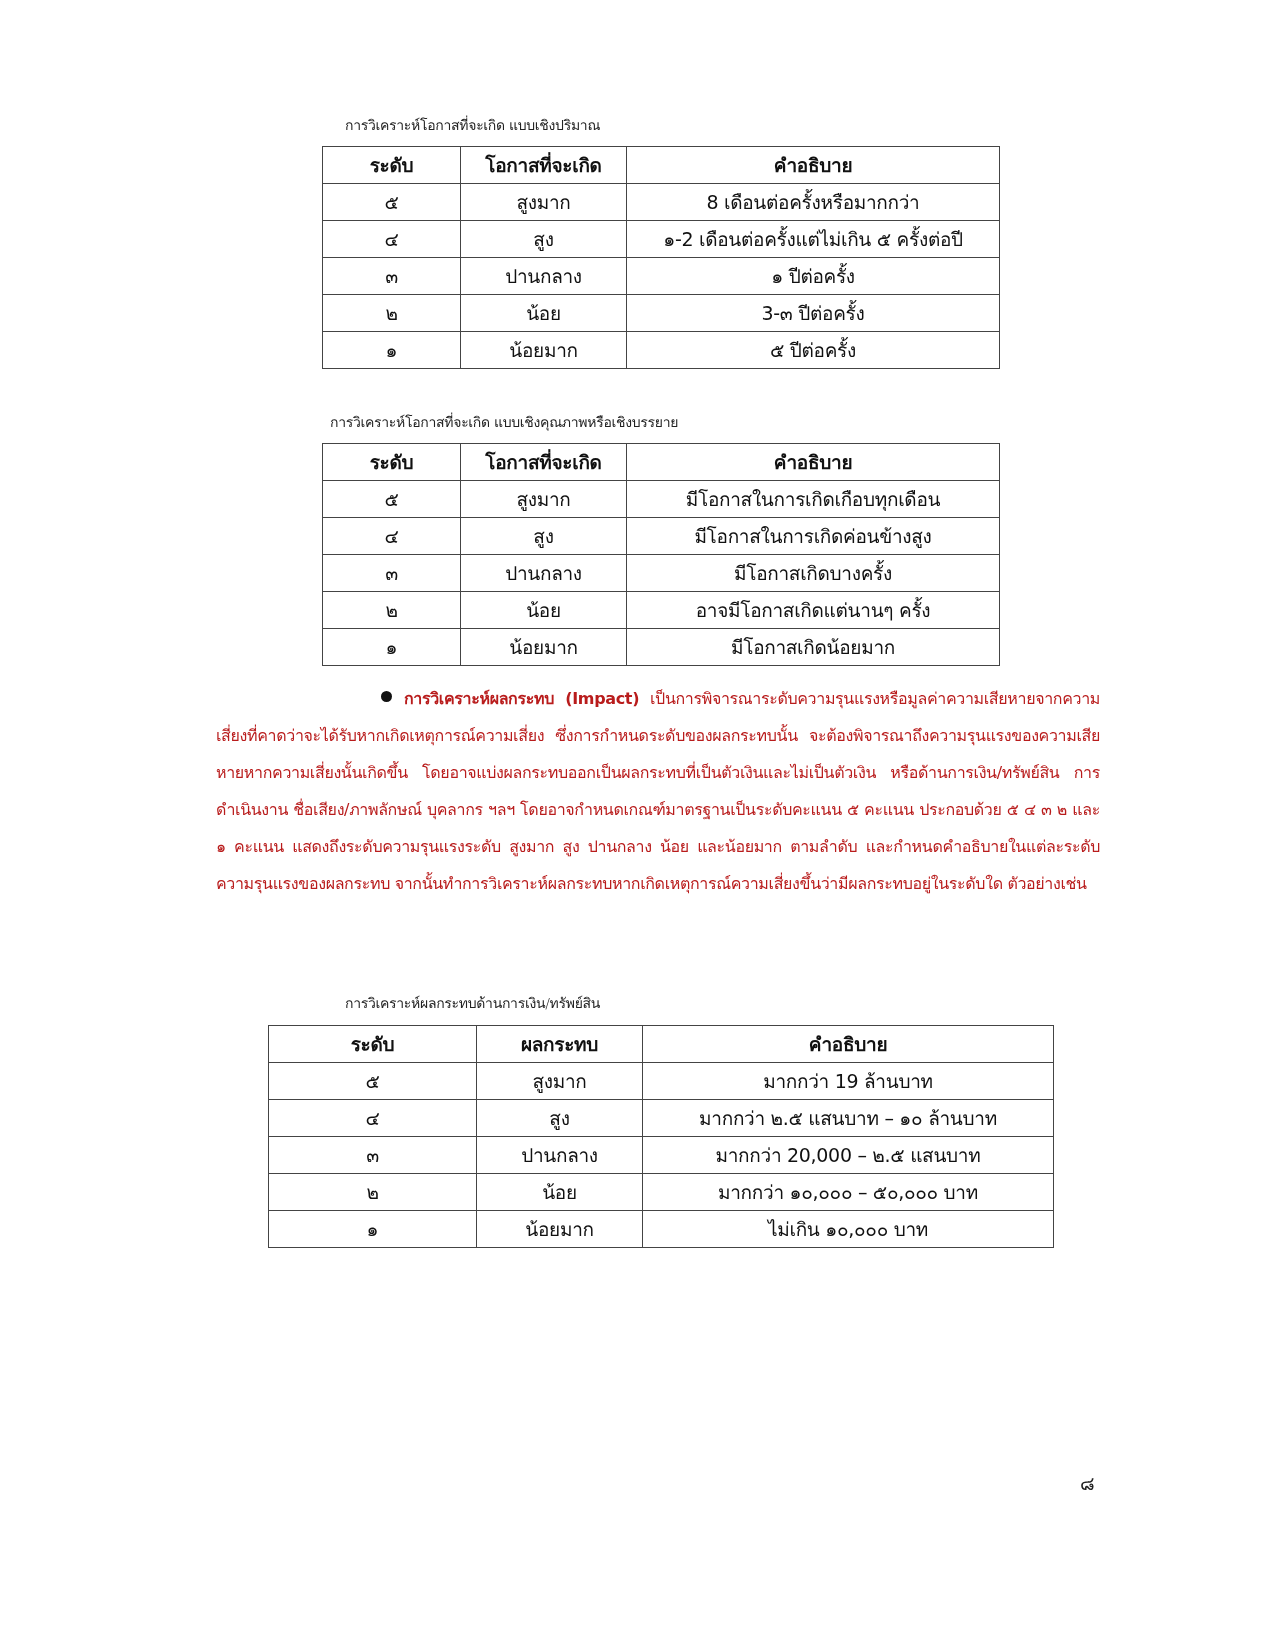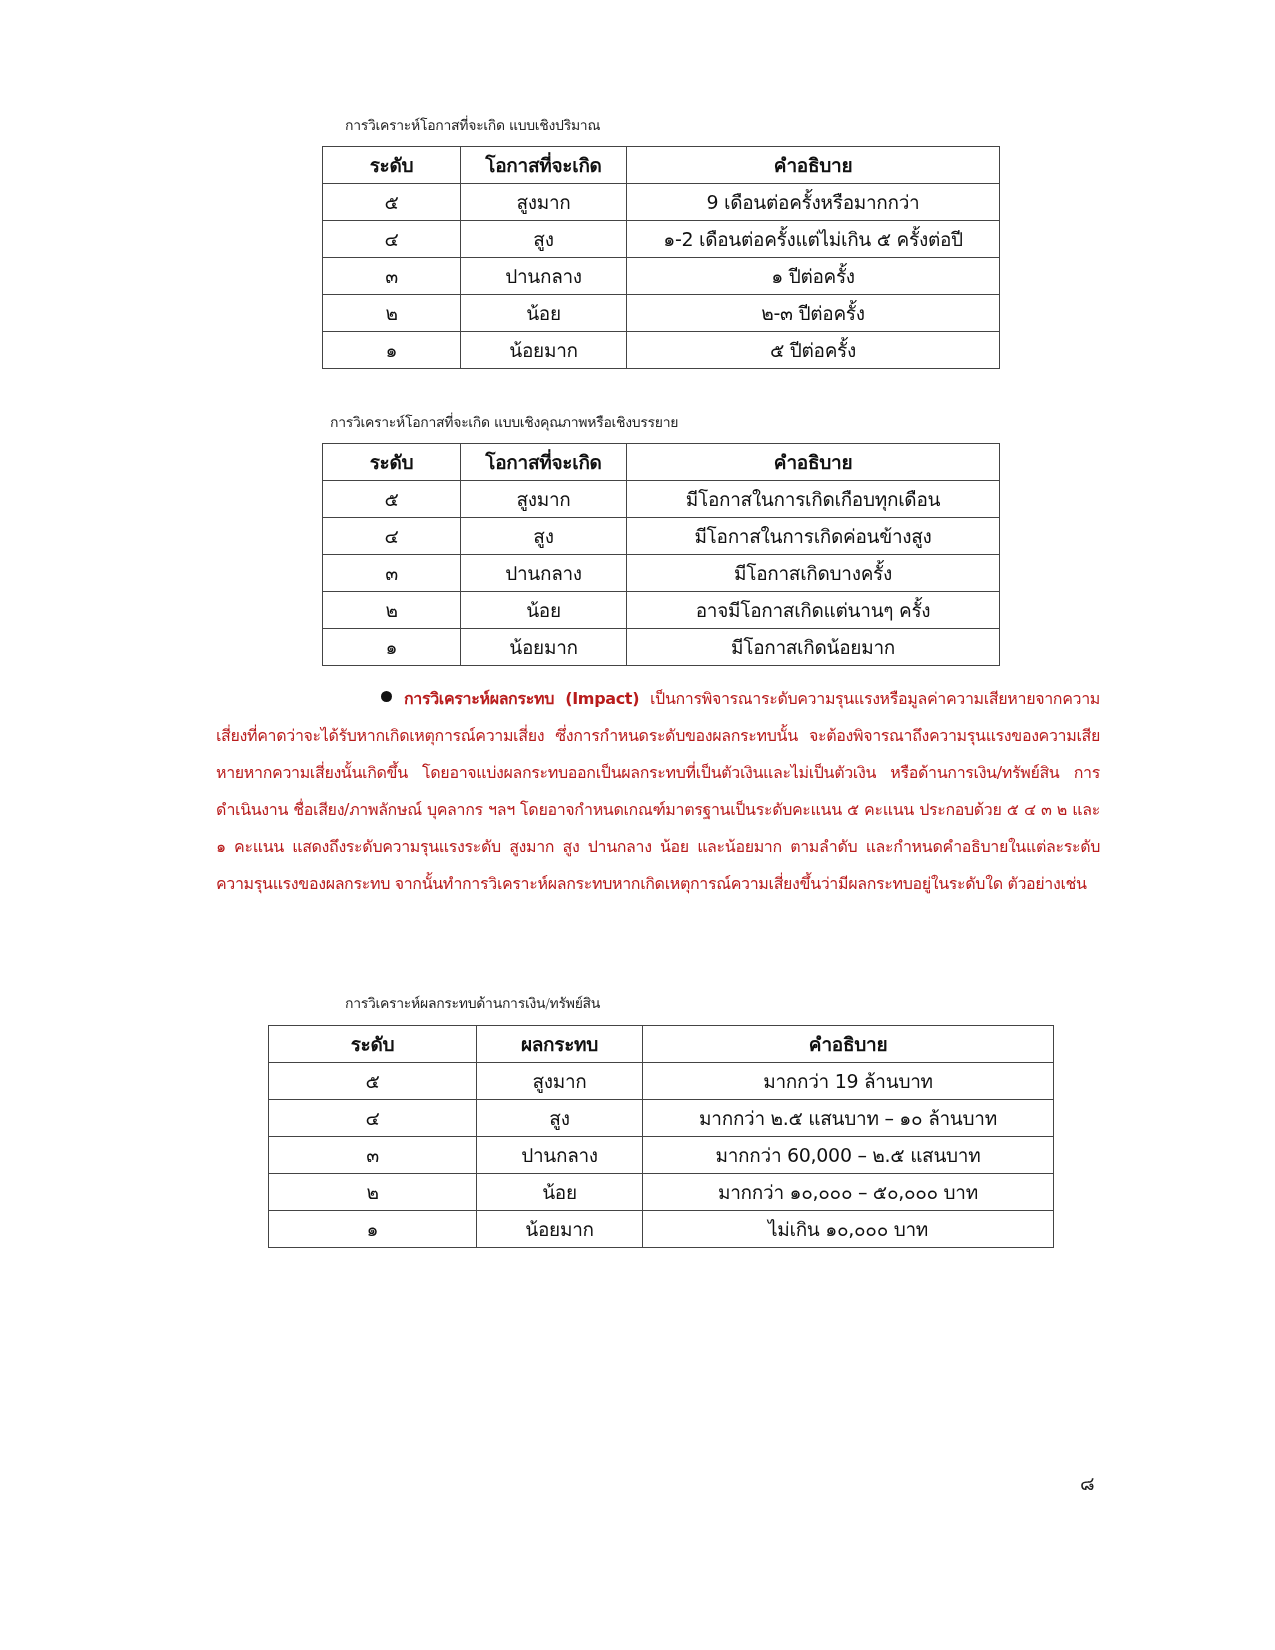--- a/index.html
+++ b/index.html
@@ -77,36 +77,36 @@
     <tr>
       <th>ระดับ</th>
       <th>โอกาสที่จะเกิด</th>
       <th>คำอธิบาย</th>
     </tr>
   </thead>
   <tbody>
     <tr>
         <td>๕</td>
         <td>สูงมาก</td>
-        <td>9 เดือนต่อครั้งหรือมากกว่า</td>
+        <td>8 เดือนต่อครั้งหรือมากกว่า</td>
       </tr>
     <tr>
         <td>๔</td>
         <td>สูง</td>
         <td>๑-2 เดือนต่อครั้งแต่ไม่เกิน ๕ ครั้งต่อปี</td>
       </tr>
     <tr>
         <td>๓</td>
         <td>ปานกลาง</td>
         <td>๑ ปีต่อครั้ง</td>
       </tr>
     <tr>
         <td>๒</td>
         <td>น้อย</td>
-        <td>๒-๓ ปีต่อครั้ง</td>
+        <td>3-๓ ปีต่อครั้ง</td>
       </tr>
     <tr>
         <td>๑</td>
         <td>น้อยมาก</td>
         <td>๕ ปีต่อครั้ง</td>
       </tr>
   </tbody>
 </table>
 
 <div class="caption" style="left:330px; top:411px;">การวิเคราะห์โอกาสที่จะเกิด แบบเชิงคุณภาพหรือเชิงบรรยาย</div>
@@ -177,21 +177,21 @@
         <td>มากกว่า 19 ล้านบาท</td>
       </tr>
     <tr>
         <td>๔</td>
         <td>สูง</td>
         <td>มากกว่า ๒.๕ แสนบาท – ๑๐ ล้านบาท</td>
       </tr>
     <tr>
         <td>๓</td>
         <td>ปานกลาง</td>
-        <td>มากกว่า 60,000 – ๒.๕ แสนบาท</td>
+        <td>มากกว่า 20,000 – ๒.๕ แสนบาท</td>
       </tr>
     <tr>
         <td>๒</td>
         <td>น้อย</td>
         <td>มากกว่า ๑๐,๐๐๐ – ๕๐,๐๐๐ บาท</td>
       </tr>
     <tr>
         <td>๑</td>
         <td>น้อยมาก</td>
         <td>ไม่เกิน ๑๐,๐๐๐ บาท</td>

